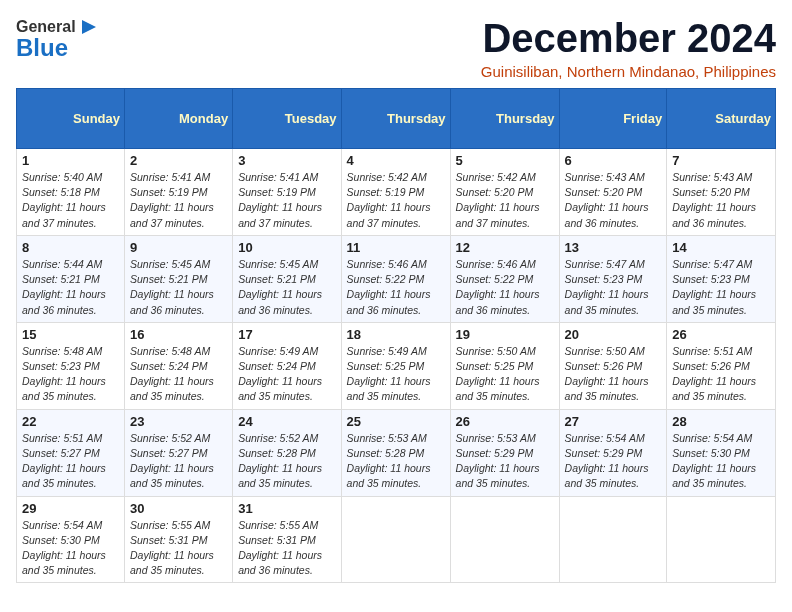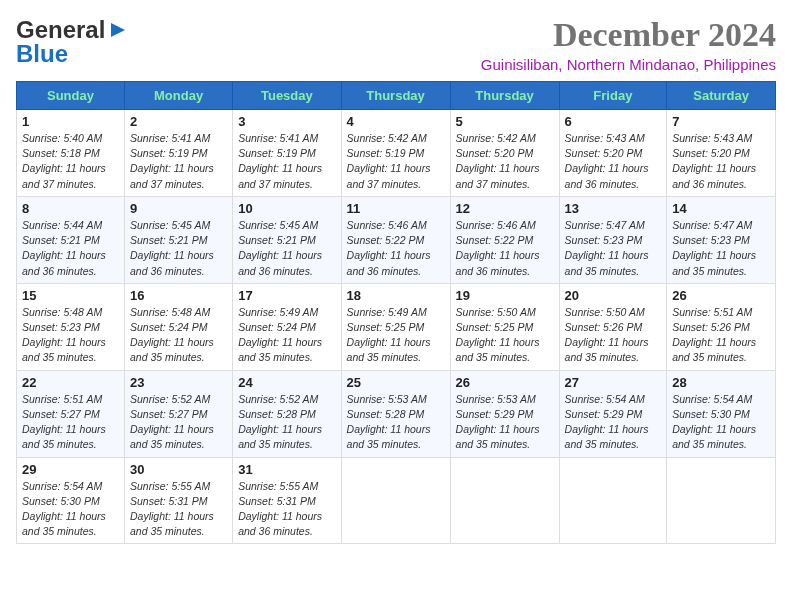--- a/index.html
+++ b/index.html
@@ -22,40 +22,39 @@
       align-items: flex-start;
     }
     .logo-line {
       display: flex;
       align-items: center;
     }
     .title-area {
       text-align: right;
     }
     .month-title {
-      font-size: 34px;
+      font-size: 40px;
       font-weight: bold;
-      color: #737373;
-      font-family: Liberation Serif, serif;
+      color: #0f172a;
     }
     .subtitle {
       font-size: 15px;
-      color: #a21caf;
+      color: #c2410c;
       margin-top: 2px;
     }
     .calendar {
       width: 100%;
       border-collapse: collapse;
       font-size: 11px;
     }
     .calendar th {
       background: #2a6fc4;
-      color: #86efac;
-      padding: 6px 4px;
-      text-align: center;
+      color: #fef9c3;
+      padding: 22px 4px;
+      text-align: right;
       font-size: 13px;
       font-weight: bold;
       border: 1px solid #1a5aab;
     }
     .calendar td {
       vertical-align: top;
       padding: 4px 5px;
       border: 1px solid #ddd;
       width: 113px;
       min-height: 80px;
@@ -80,21 +79,21 @@
     .empty-cell {
       background: #fff !important;
     }
   </style>
 </head>
 <body>
 
 <div class="header-area">
   <div class="logo">
     <div class="logo-line">
-      <span style="font-size:24px;font-weight:bold;color:#333;">General</span>
+      <span style="font-size:16px;font-weight:bold;color:#333;">General</span>
       <svg width="22" height="22" viewBox="0 0 22 22" style="margin-left:2px;">
         <polygon points="4,4 18,11 4,18" fill="#1a6fc4"></polygon>
       </svg>
     </div>
     <span style="font-size:24px;font-weight:bold;color:#1a6fc4;margin-top:-4px;">Blue</span>
   </div>
   <div class="title-area">
     <div class="month-title">December 2024</div>
     <div class="subtitle">Guinisiliban, Northern Mindanao, Philippines</div>
   </div>

